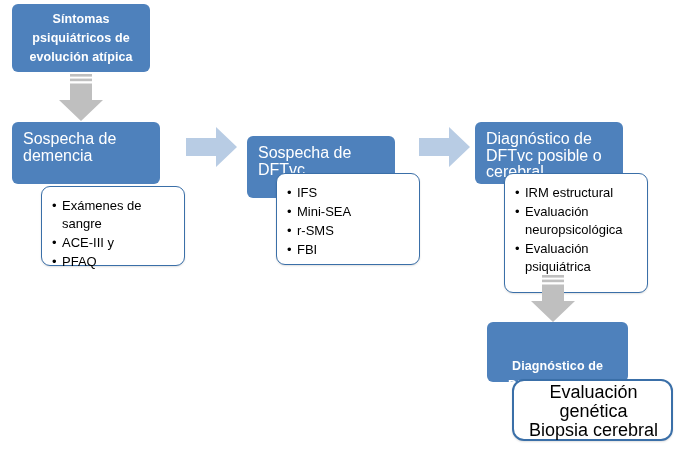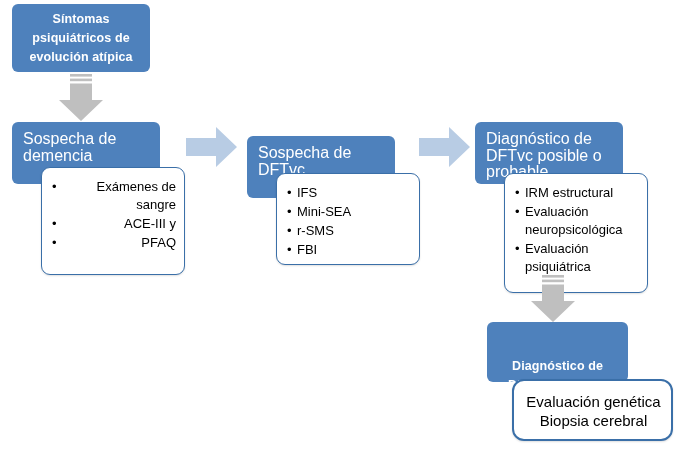--- a/index.html
+++ b/index.html
@@ -94,21 +94,21 @@
     content: "\2022";
     position: absolute;
     left: 0;
     top: 0;
     font-size: 13px;
   }
 
   .centered-text {
     text-align: center;
     line-height: 19px;
-    font-size: 15px;
+    font-size: 18px;
   }
   .centered-text .ln { display: block; }
 
   
   .arrow {
     position: absolute;
   }
   .arrow svg { display: block; }
 </style>
 </head>
@@ -127,21 +127,21 @@
       <rect x="14" y="0" width="22" height="2.6" fill="#BFBFBF"></rect>
       <rect x="14" y="4.6" width="22" height="2.6" fill="#BFBFBF"></rect>
       <path d="M14 9.5 H36 V26 H47 L25 47 L3 26 H14 Z" fill="#BFBFBF"></path>
     </svg>
   </div>
 
   <div class="blue-box header-box" style="left:12px; top:122px; width:148px; height:62px;">
     <span class="htext">Sospecha de demencia</span>
   </div>
 
-  <div class="white-box" style="left:41px; top:167px; width:144px; height:108px;text-align:right;">
+  <div class="white-box" style="left:41px; top:186px; width:144px; height:80px;">
     <ul class="bullet-list">
       <li>Exámenes de sangre</li>
       <li>ACE-III y</li>
       <li>PFAQ</li>
     </ul>
   </div>
 
   <div class="arrow" style="left:186px; top:126px; width:52px; height:42px;">
     <svg width="52" height="42" viewBox="0 0 52 42">
       <path d="M0 12 H30 V1 L51 21 L30 41 V30 H0 Z" fill="#B8CCE4"></path>
@@ -162,21 +162,21 @@
   </div>
 
   <div class="arrow" style="left:419px; top:126px; width:52px; height:42px;">
     <svg width="52" height="42" viewBox="0 0 52 42">
       <path d="M0 12 H30 V1 L51 21 L30 41 V30 H0 Z" fill="#B8CCE4"></path>
     </svg>
   </div>
 
   <div class="blue-box header-box" style="left:475px; top:122px; width:148px; height:62px;">
     <span class="htext">Diagnóstico de DFTvc
-posible o probable</span>
+posible o cerebral</span>
   </div>
 
   <div class="white-box" style="left:504px; top:173px; width:144px; height:120px;">
     <ul class="bullet-list">
       <li>IRM estructural</li>
       <li>Evaluación
 neuropsicológica</li>
       <li>Evaluación
 psiquiátrica</li>
     </ul>

